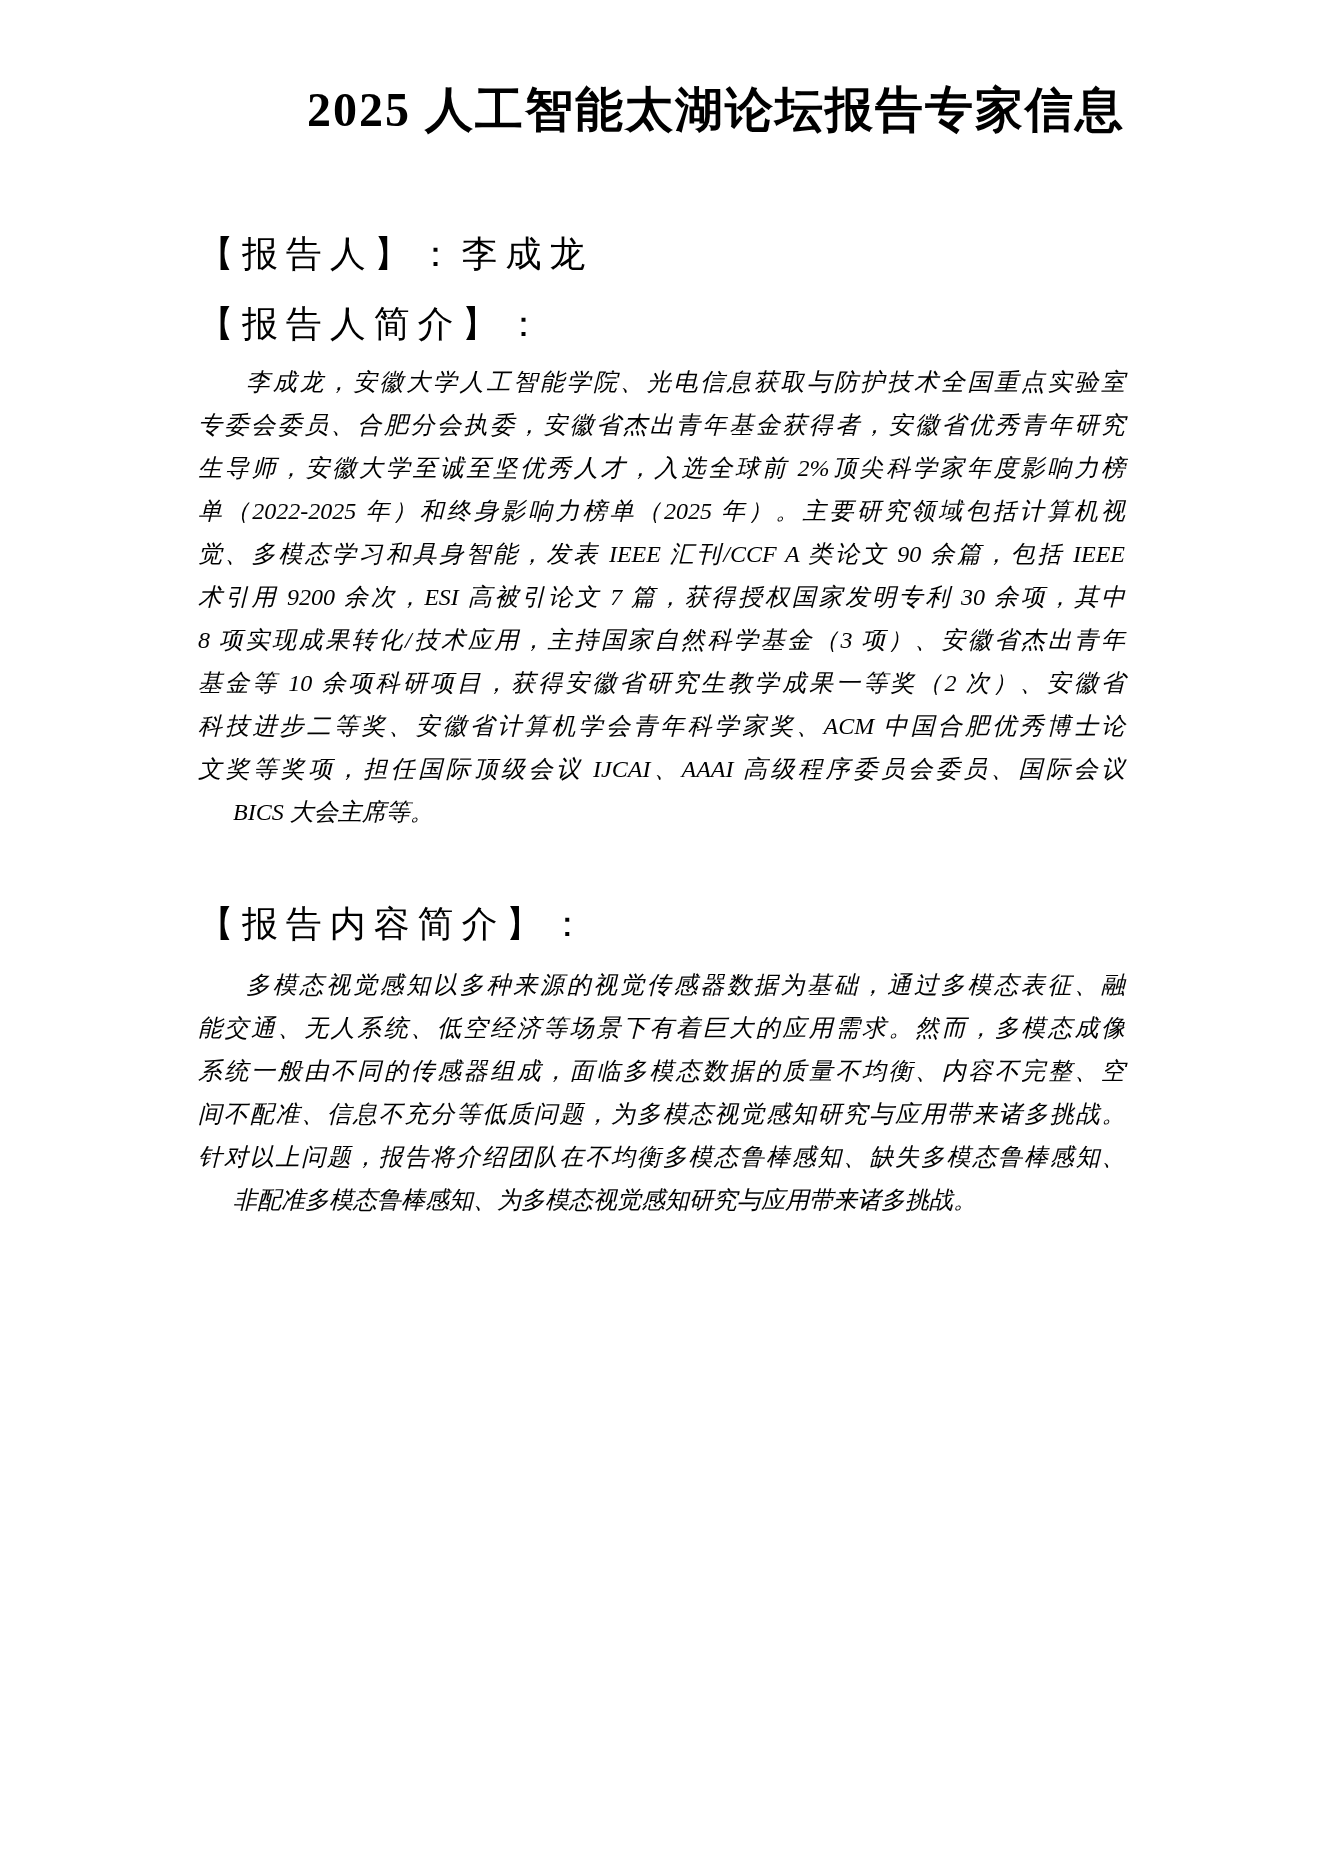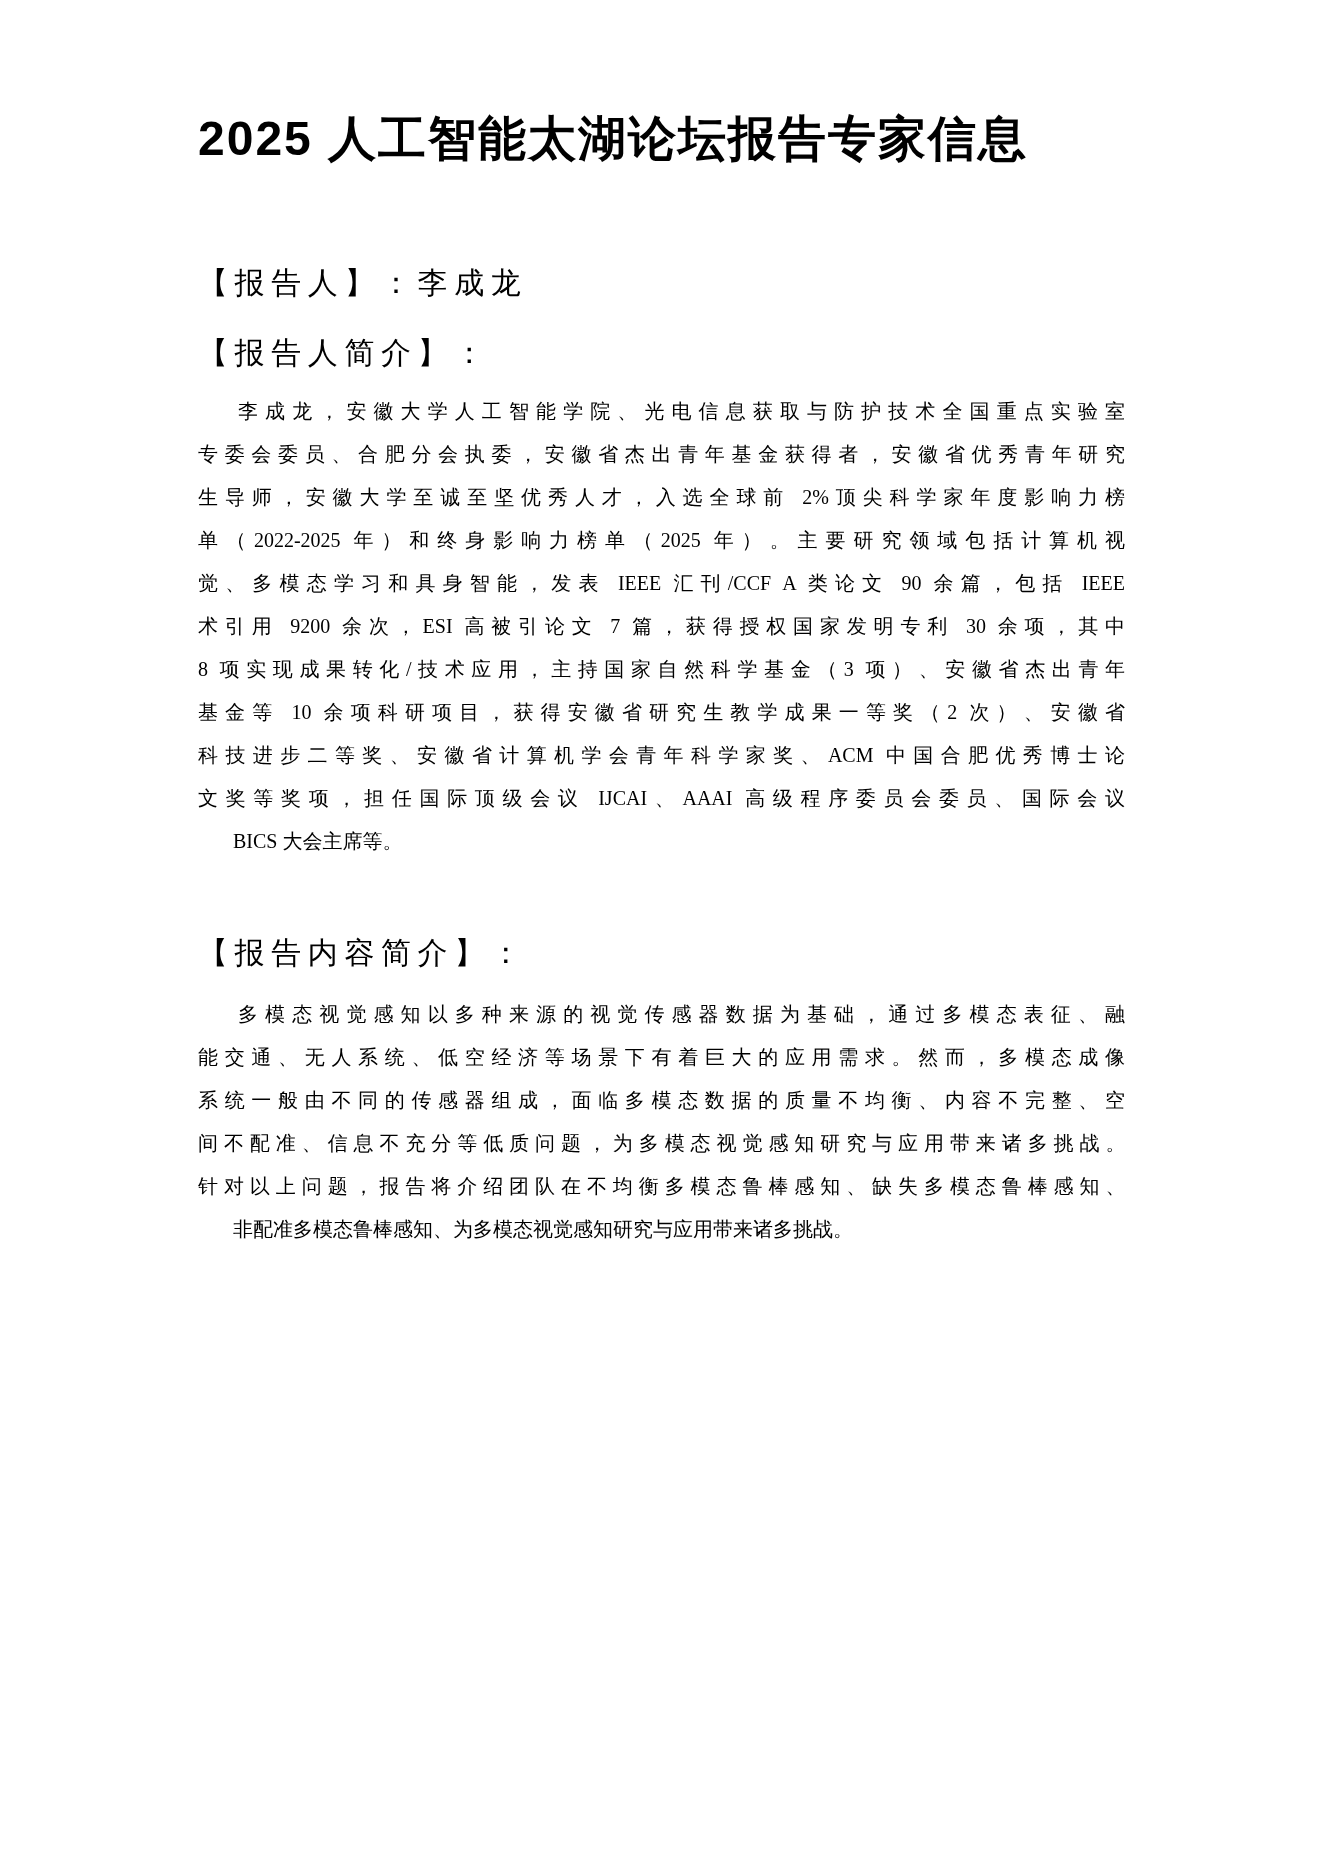--- a/index.html
+++ b/index.html
@@ -13,42 +13,43 @@
     width: 1323px;
     height: 1871px;
     background: #ffffff;
     overflow: hidden;
   }
   .content {
     margin-left: 198px;
     width: 927px;
   }
   .doc-title {
-    margin-top: 110px;
-    text-align: left;
-    font-family: Liberation Sans, sans-serif;
+    margin-top: 81px;
+    text-align: right;
+    font-family: Liberation Serif, serif;
     font-weight: 700;
     font-size: 48px;
     line-height: 58px;
     letter-spacing: 2px;
     white-space: nowrap;
   }
   .label-line {
-    font-size: 30px;
+    font-size: 36px;
     line-height: 44px;
     letter-spacing: 0.22em;
     white-space: nowrap;
   }
   .label-speaker { margin-top: 93px; }
   .label-topic   { margin-top: 26px; }
   .label-bio     { margin-top: 26px; }
   .label-abstract{ margin-top: 68px; }
   .para {
-    font-size: 20px;
+    font-size: 24px;
     line-height: 43px;
+    font-style: italic;
   }
   .para-bio      { margin-top: 15px; }
   .para-abstract { margin-top: 18px; }
   .line {
     text-align: justify;
     text-align-last: justify;
   }
   .line.indent { text-indent: 2em; }
   .line.last   { text-align-last: left; margin-left: 35px; }
   .line.tight  { letter-spacing: -0.45px; }

